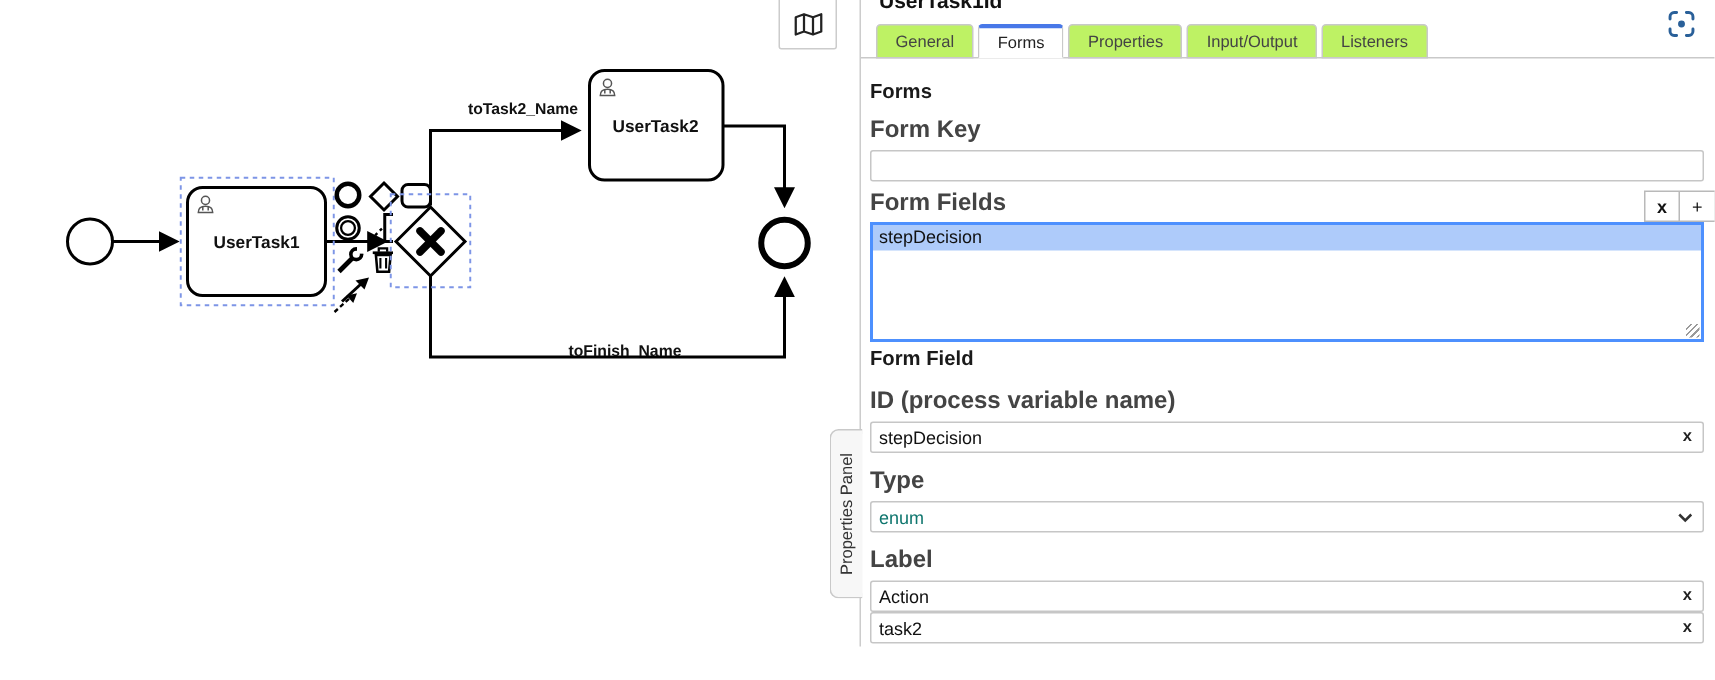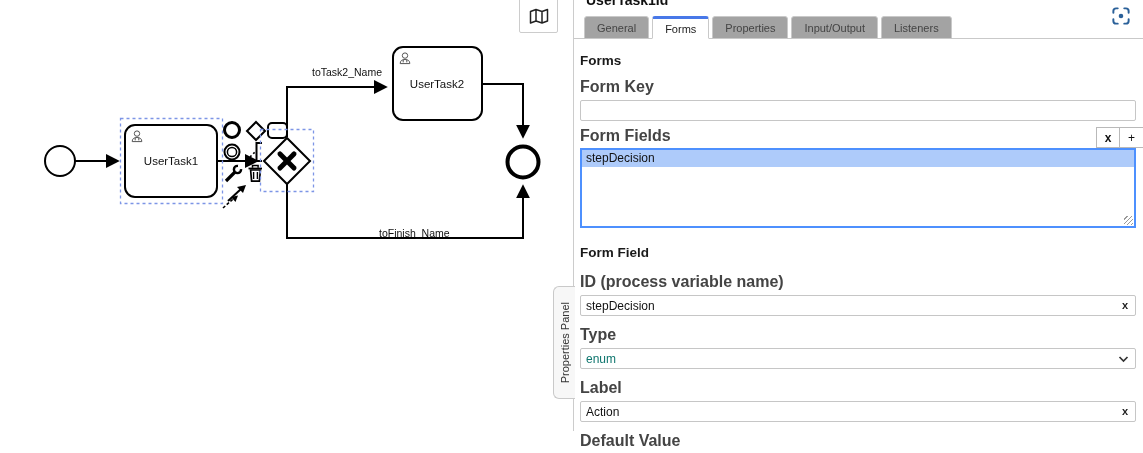--- a/index.html
+++ b/index.html
@@ -1,36 +1,36 @@
 <!DOCTYPE html>
 <html><head>
 <meta charset="utf-8">
 <style>
   * { box-sizing: border-box; margin: 0; padding: 0; }
   html,body { width:1143px; height:453px; overflow:hidden; background:#fff;
     font-family:"Liberation Sans", sans-serif; }
   #app { position:relative; width:1143px; height:453px; background:#fff; }
 
   
-  #canvas { position:absolute; left:0; top:0; width:573px; height:405px; }
+  #canvas { position:absolute; left:0; top:0; width:573px; height:405px;font-weight:bold; }
   #map-btn { position:absolute; left:519px; top:-4px; width:39px; height:37px;
     border:1px solid #ccc; border-radius:2px; background:#fff;
     display:flex; align-items:flex-end; justify-content:center; padding-bottom:6px; cursor:pointer; }
 
   
   #panel { position:absolute; left:573px; top:0; width:570px; height:431px;
     background:#fff; border-left:1px solid #ccc; }
   #panel-title { position:absolute; top:-8px; left:12px; font-size:14px; font-weight:bold;
     color:#111; white-space:nowrap; }
   #focus-btn { position:absolute; top:4px; right:9px; width:26px; height:26px; border:none;
     background:transparent; cursor:pointer; }
   #tabbar { position:absolute; left:0; top:16px; width:570px; height:23px;
     border-bottom:1px solid #c9c9c9; padding-left:10px; display:flex; gap:3px; }
   .tab { height:23px; margin-bottom:-1px; padding:0 12px; font-size:11px; color:#444;
-    background:#a3a3a3; border:1px solid #c9c9c9; border-radius:3px 3px 0 0;
+    background:#bef264; border:1px solid #c9c9c9; border-radius:3px 3px 0 0;
     display:flex; align-items:center; cursor:pointer; }
   .tab.active { background:#fff; border-top:3px solid #4878e8; border-bottom:1px solid #fff;
     color:#222; }
   #panel-content { position:absolute; left:0; top:39px; width:570px; padding:0 8px 0 6px; }
   .section-title { font-size:13.5px; font-weight:bold; color:#1a1a1a; margin:14px 0 2px; }
   .fld-label { display:block; font-size:16px; font-weight:bold; color:#444; margin:10px 0 4px; }
   .ibox { display:flex; align-items:center; border:1px solid #c6c6c6; border-radius:2px;
     height:21px; background:#fff; }
   .ibox input { flex:1; min-width:0; border:none; outline:none; font-size:12px;
     padding:0 5px; font-family:"Liberation Sans", sans-serif; color:#111; background:transparent; }
@@ -184,21 +184,21 @@
         <div id="ff-btns">
           <button class="mini-btn bold">x</button>
           <button class="mini-btn">+</button>
         </div>
       </div>
       <div id="ff-list">
         <div class="ff-item">stepDecision</div>
         <div id="resize-grip"></div>
       </div>
 
-      <div class="section-title" style="margin-top:17px;">Form Field</div>
+      <div class="section-title" style="margin-top:3px;">Form Field</div>
 
       <label class="fld-label" style="margin-top:13px;">ID (process variable name)</label>
       <div class="ibox">
         <input type="text" value="stepDecision" style="">
         <span class="clear-x">x</span>
       </div>
 
       <label class="fld-label">Type</label>
       <div class="ibox">
         <span class="sel-text">enum</span>
@@ -208,21 +208,20 @@
             </svg>
         </span>
       </div>
 
       <label class="fld-label">Label</label>
       <div class="ibox">
         <input type="text" value="Action" style="">
         <span class="clear-x">x</span>
       </div>
 
-      <label class="fld-label">Default Value</label>
       <div class="ibox">
         <input type="text" value="task2" style="">
         <span class="clear-x">x</span>
       </div>
 
     </div>
   </div>
 </div>
 
 </body></html>

